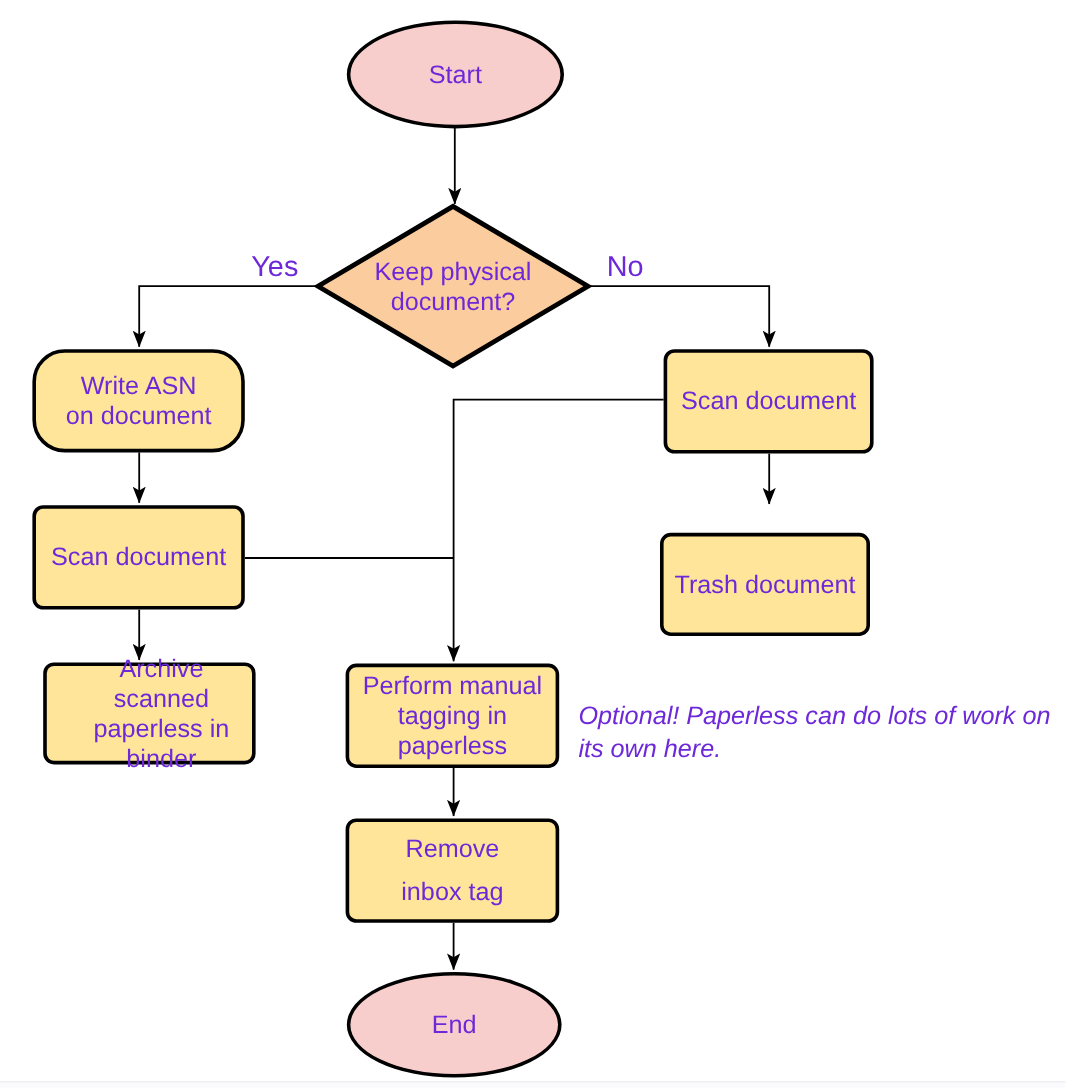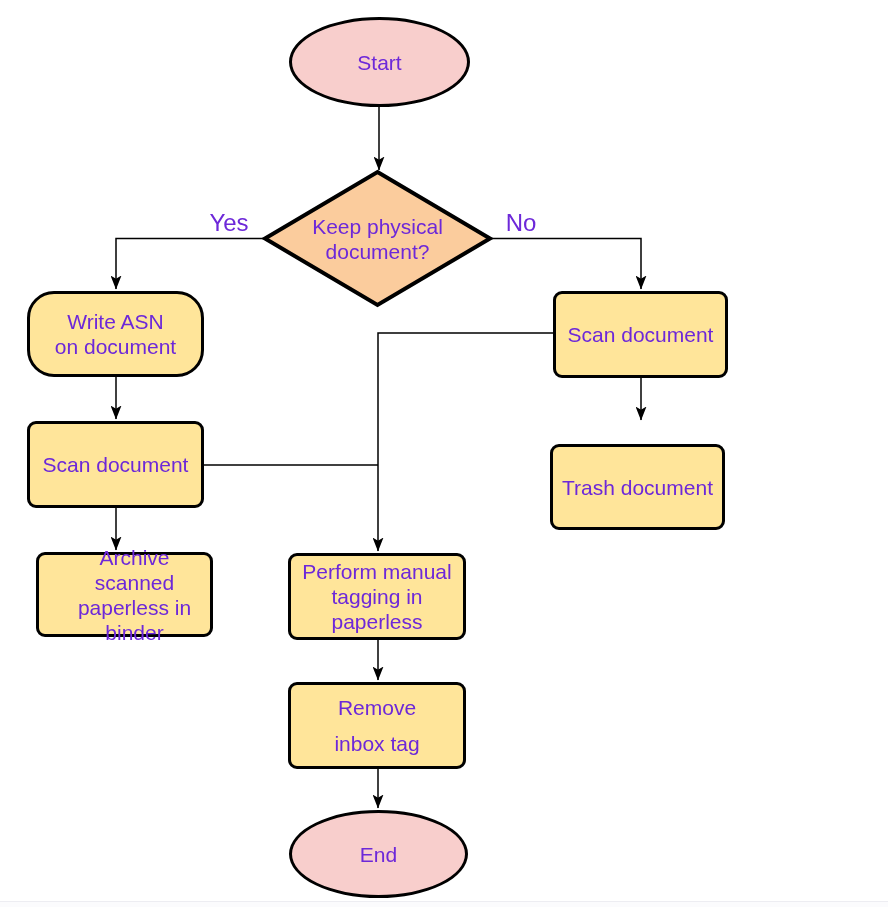--- a/index.html
+++ b/index.html
@@ -165,16 +165,20 @@
 
   <div class="node process" id="n-remove">
     <span>Remove</span>
     <span>inbox tag</span>
   </div>
 
   <div class="node terminal" id="n-end">
     <span>End</span>
   </div>
 
+  <div class="annotation">
+    <div>Optional! Paperless can do lots of work on</div>
+    <div>its own here.</div>
+  </div>
 
   <div class="page-edge"></div>
 
 </div>
 
 </body></html>

